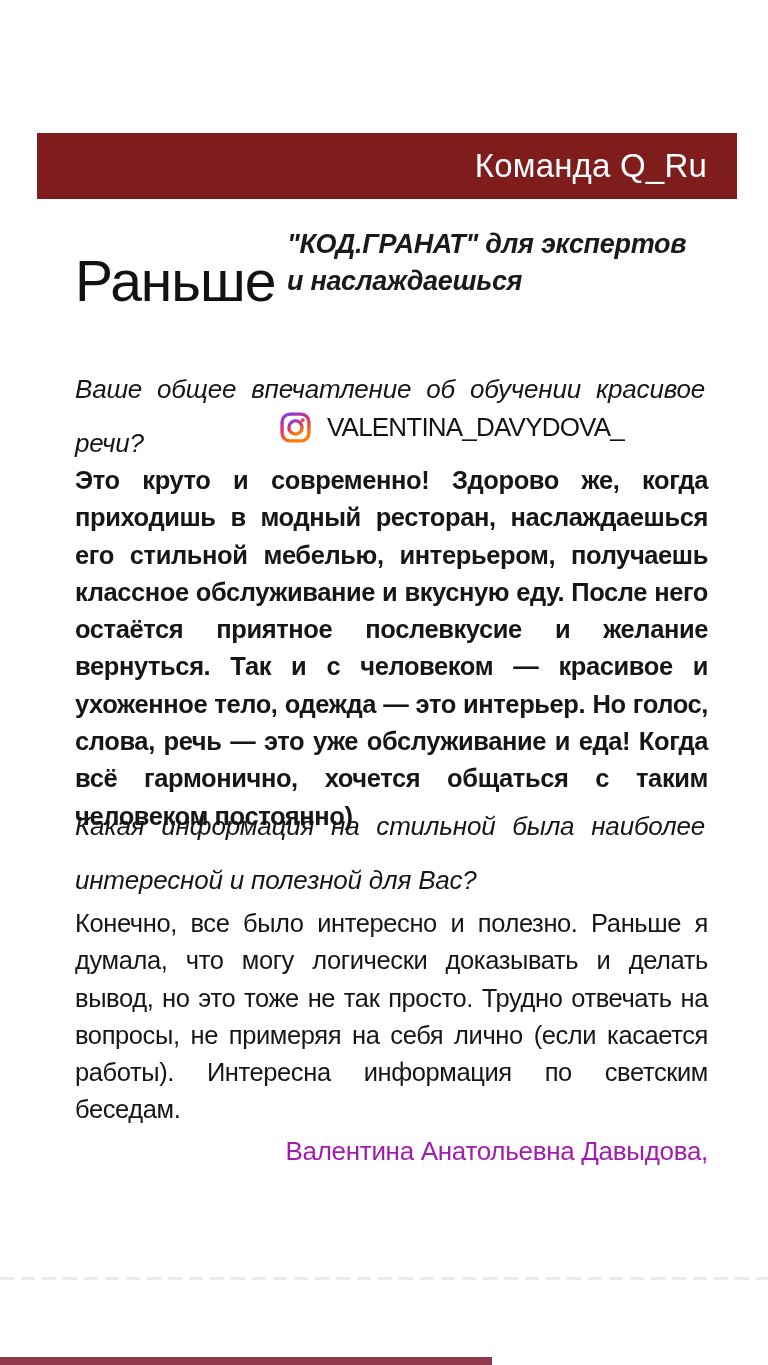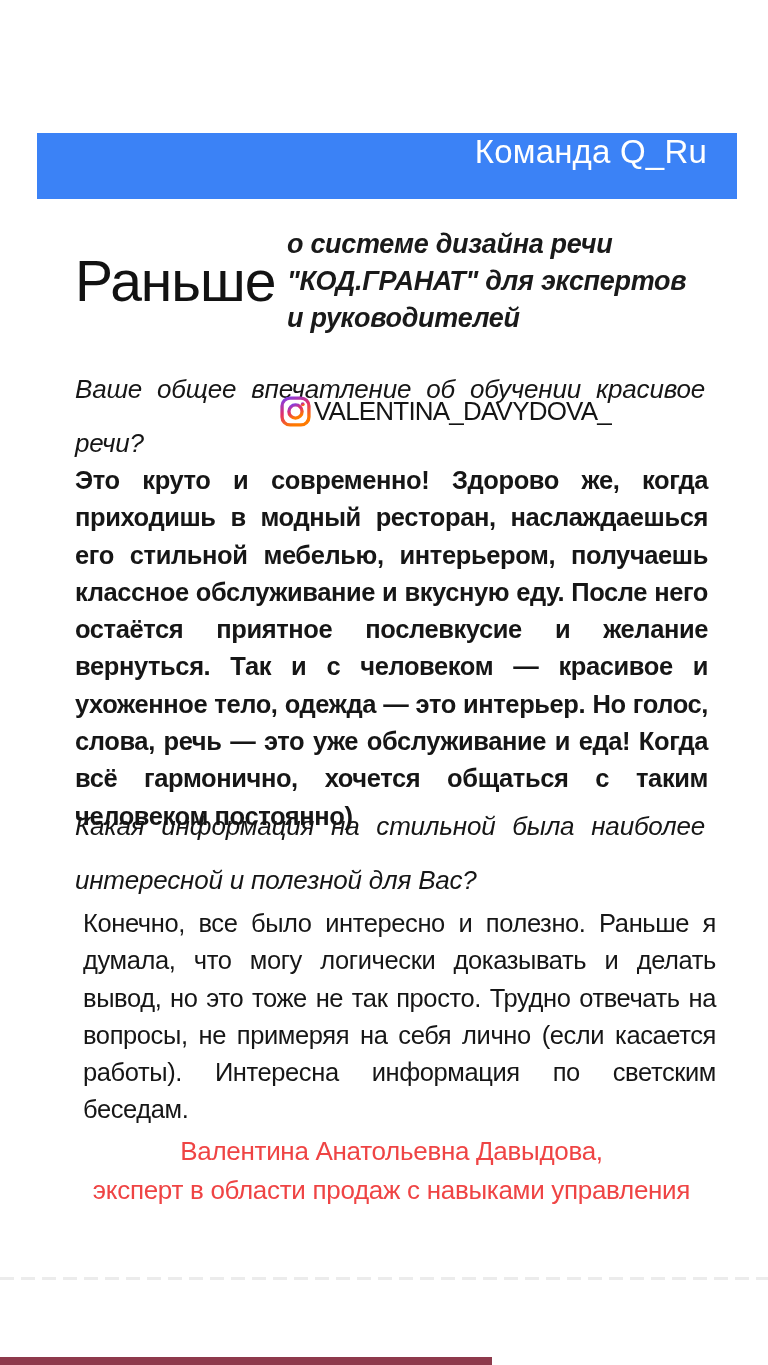--- a/index.html
+++ b/index.html
@@ -4,22 +4,22 @@
 <style>
   * { margin:0; padding:0; box-sizing:border-box; }
   html,body { background:#ffffff; }
   body {
     width:768px; height:1365px; position:relative; overflow:hidden;
     font-family:"Liberation Sans", sans-serif; color:#1c1c1c;
   }
 
   .banner {
     position:absolute; left:37px; top:133px; width:700px; height:66px;
-    background:#3b82f6; color:#ffffff;
-    display:flex; justify-content:flex-end;
+    background:#7f1d1d; color:#ffffff;
+    display:flex; align-items:center; justify-content:flex-end;
     padding-right:30px; font-size:33px; letter-spacing:0.2px;
   }
 
   .page-title {
     position:absolute; left:75px; top:248px;
     font-size:57px; color:#121212; letter-spacing:-1px;
   }
 
   .subtitle {
     position:absolute; left:287px; top:226px; width:425px;
@@ -29,39 +29,39 @@
 
   .question {
     position:absolute; left:75px; width:630px;
     font-style:italic; font-size:26px; line-height:54px;
     text-align:justify; letter-spacing:-0.2px; color:#161616;
   }
   .q1 { top:362px; }
   .q2 { top:799px; }
 
   .ig-handle {
-    position:absolute; left:280px; top:396px;
-    display:flex; align-items:center; gap:3px;justify-content:space-between;
+    position:absolute; left:280px; top:412px;
+    display:flex; align-items:center; gap:16px;justify-content:space-between;
   }
   .ig-handle .handle-text {
     font-size:26px; letter-spacing:-0.8px; color:#141414;
   }
 
   .answer {
     position:absolute; left:75px; width:633px;
     font-size:25.5px; line-height:37.3px; text-align:justify;
     letter-spacing:-0.4px; color:#161616;
   }
   .a1 { top:462px;font-weight:bold; }
-  .a2 { top:905px;margin-left:8px; }
+  .a2 { top:905px; }
 
   .signature {
     position:absolute; left:75px; top:1132px; width:633px;
-    text-align:center; font-size:26px; line-height:39px;
-    color:#ef4444; letter-spacing:-0.3px;
+    text-align:right; font-size:26px; line-height:39px;
+    color:#a21caf; letter-spacing:-0.3px;
   }
 
   .dashed-divider {
     position:absolute; left:0; top:1277px; width:768px; height:3px;
     background:repeating-linear-gradient(to right,
       #ececec 0px, #ececec 14px, transparent 14px, transparent 21px);
   }
 
   .bottom-bar {
     position:absolute; left:0; top:1357px; width:492px; height:8px;
@@ -73,23 +73,22 @@
 </head>
 <body>
 
 <div class="banner">
   <span>Команда Q_Ru</span>
 </div>
 
 <div class="page-title">Раньше</div>
 
 <div class="subtitle">
-  <div>о системе дизайна речи</div>
   <div>"КОД.ГРАНАТ" для экспертов</div>
-  <div>и руководителей</div>
+  <div>и наслаждаешься</div>
 </div>
 
 <div class="question q1">Ваше общее впечатление об обучении красивое речи?</div>
 
 <div class="ig-handle">
   <span>
     <svg class="ig-icon" width="31" height="31" viewBox="0 0 24 24">
       <defs>
         <linearGradient id="igGrad" x1="0" y1="0" x2="0.45" y2="1">
           <stop offset="0" stop-color="#7a3ff2"></stop>
@@ -106,18 +105,17 @@
 </div>
 
 <div class="answer a1">Это круто и современно! Здорово же, когда приходишь в модный ресторан, наслаждаешься его стильной мебелью, интерьером, получаешь классное обслуживание и вкусную еду. После него остаётся приятное послевкусие и желание вернуться. Так и с человеком — красивое и ухоженное тело, одежда — это интерьер. Но голос, слова, речь — это уже обслуживание и еда! Когда всё гармонично, хочется общаться с таким человеком постоянно)</div>
 
 <div class="question q2">Какая информация на стильной была наиболее интересной и полезной для Вас?</div>
 
 <div class="answer a2">Конечно, все было интересно и полезно. Раньше я думала, что могу логически доказывать и делать вывод, но это тоже не так просто. Трудно отвечать на вопросы, не примеряя на себя лично (если касается работы). Интересна информация по светским беседам.</div>
 
 <div class="signature">
   <div>Валентина Анатольевна Давыдова,</div>
-  <div>эксперт в области продаж с навыками управления</div>
 </div>
 
 <div class="dashed-divider"></div>
 
 <div class="bottom-bar"></div>
 
 </body></html>

